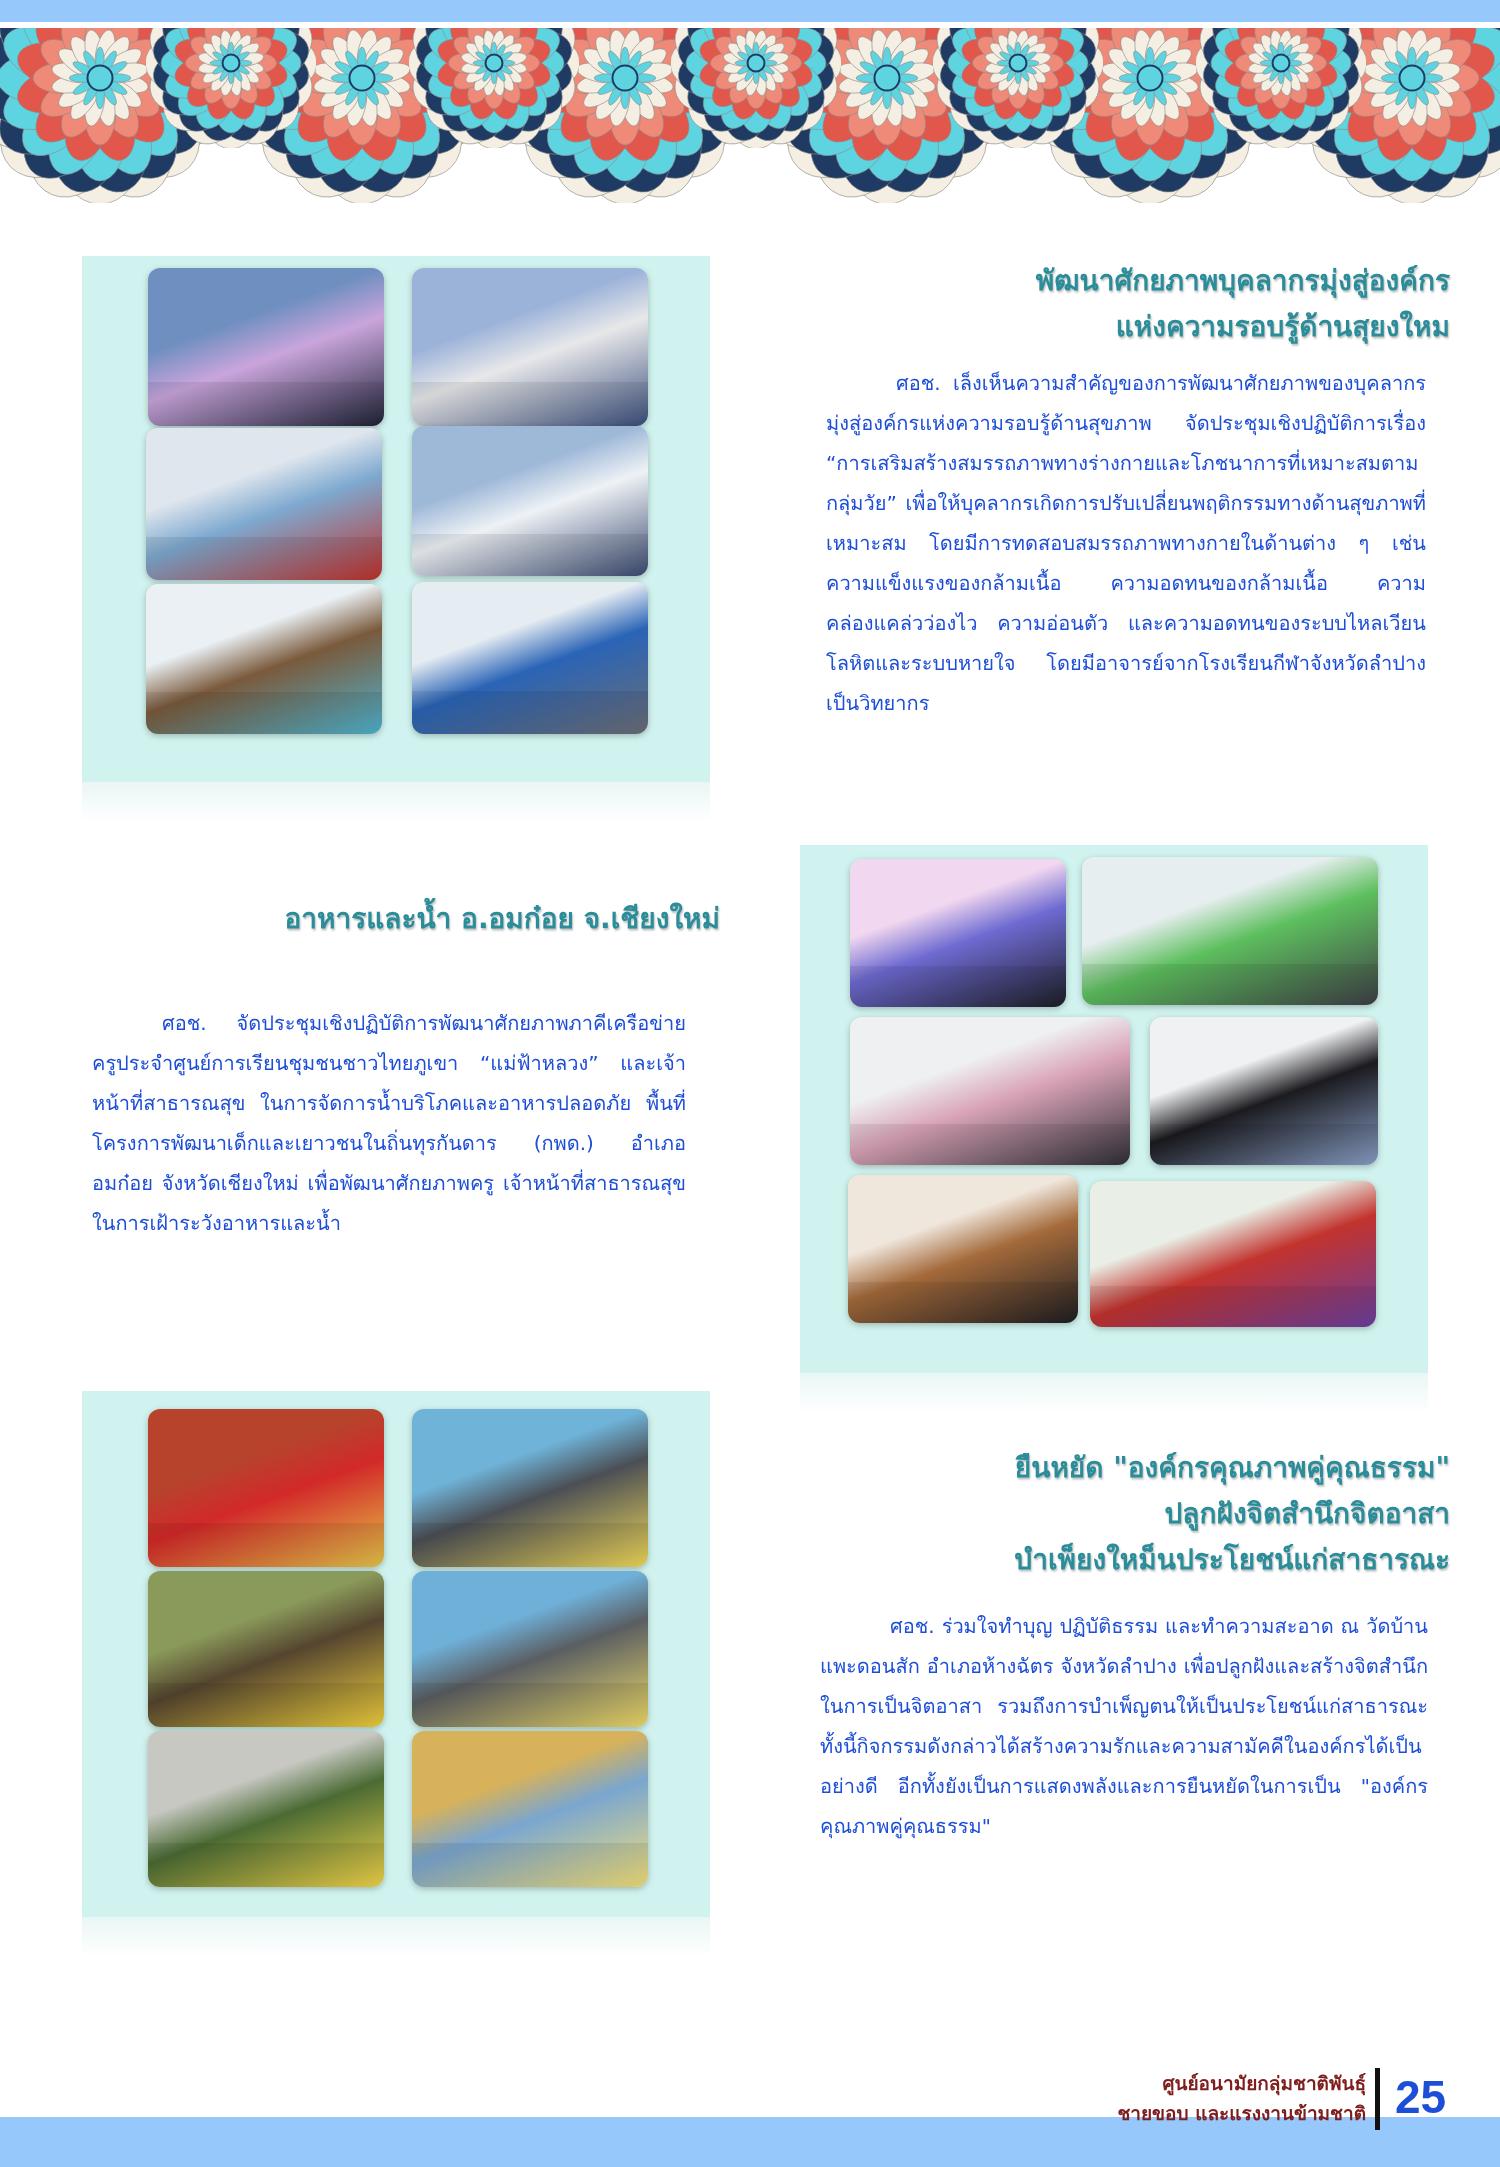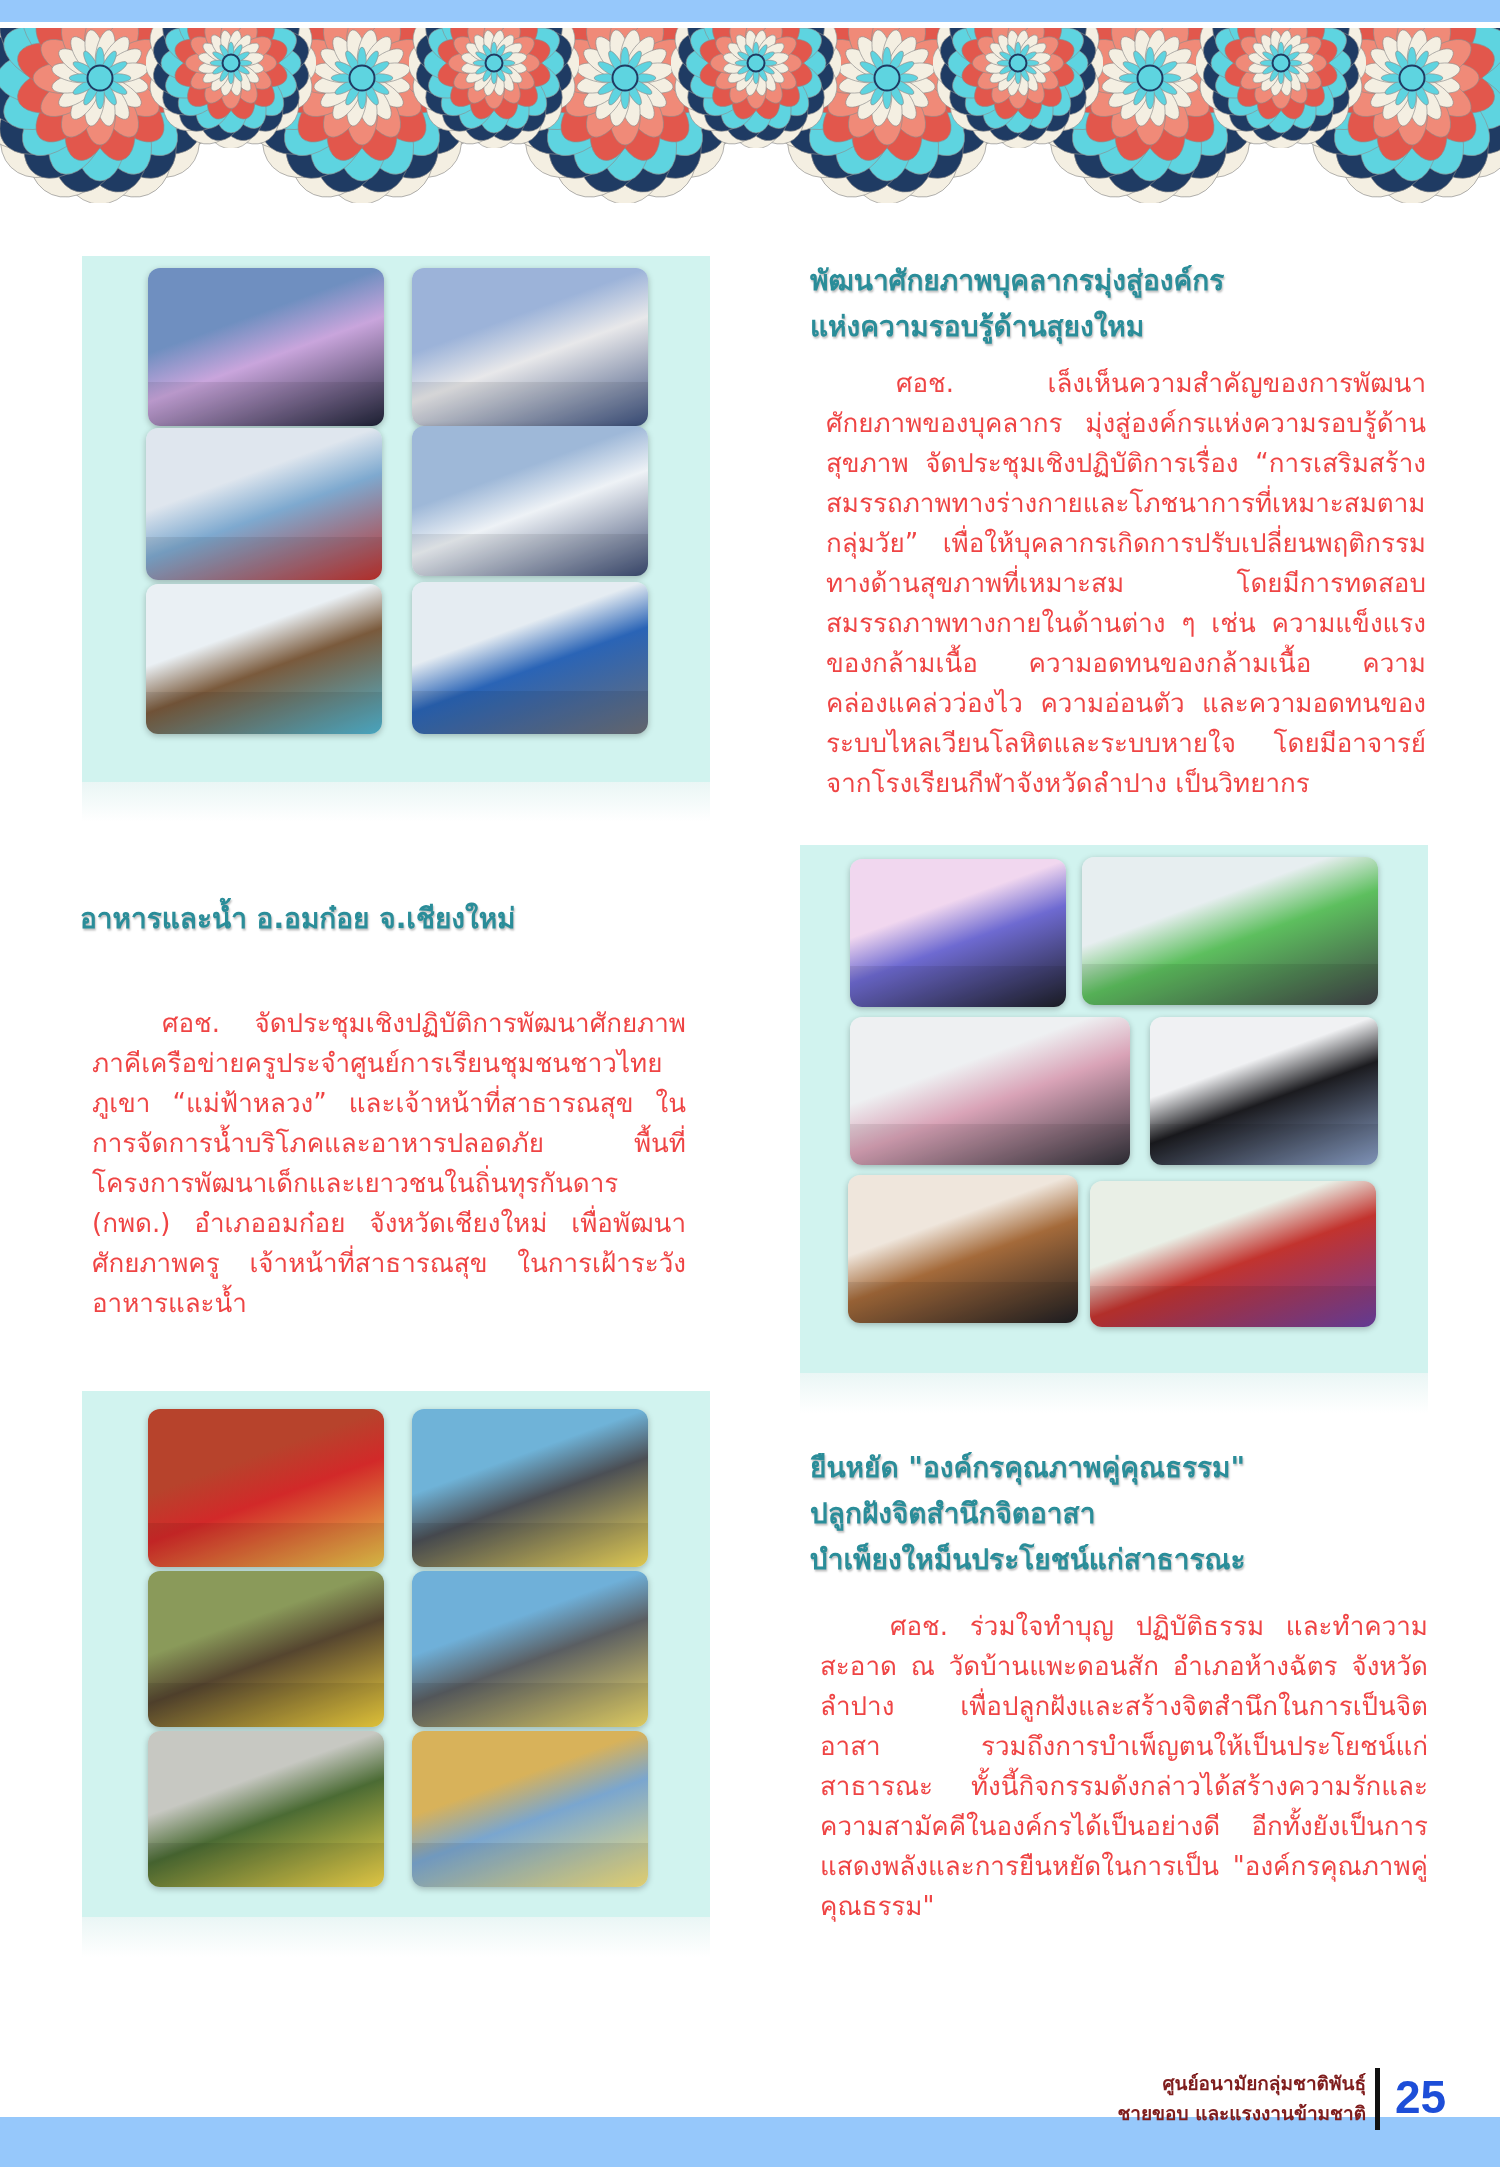--- a/index.html
+++ b/index.html
@@ -11,23 +11,23 @@
   .mandala { position: absolute; top: -75px; width: 250px; height: 250px; }
   .mandala.small { top: -50px; width: 170px; height: 170px; }
 
   .photo-panel { position: absolute; background: #d1f3ef; }
   .photo-panel .reflect { position: absolute; left: 0; bottom: -40px; width: 100%; height: 40px;
       background: linear-gradient(#eaf6f5, rgba(255,255,255,0)); }
   .photo { position: absolute; border-radius: 12px; overflow: hidden;
       box-shadow: 0 2px 6px rgba(0,0,0,0.25); }
   .photo .cap { position: absolute; left: 0; right: 0; bottom: 0; height: 28%; background: rgba(0,0,0,0.08); }
 
-  .sec-title { position: absolute; text-align: left; color: #2a8d99; font-weight: bold;
+  .sec-title { position: absolute; text-align: right; color: #2a8d99; font-weight: bold;
       font-size: 28px; line-height: 46px; text-shadow: 1px 2px 2px rgba(0,0,0,0.25); }
-  .sec-body { position: absolute; font-size: 26px; line-height: 40px; color: #ef4444; text-align: justify; }
+  .sec-body { position: absolute; font-size: 20px; line-height: 40px; color: #1d4ed8; text-align: justify; }
   .sec-body .indent { display: inline-block; width: 70px; }
 
   .footer-band { position: absolute; left: 0; top: 2117px; width: 1500px; height: 50px; background: #96c8fb; }
   .footer-org { position: absolute; right: 134px; top: 2068px; text-align: right; font-weight: bold; font-size: 19px; line-height: 30px; color: #7f1d1d; }
   .footer-divider { position: absolute; left: 1375px; top: 2068px; width: 5px; height: 62px; background: #111; }
   .page-number { position: absolute; left: 1395px; top: 2070px; font-family: "Liberation Sans", sans-serif; font-weight: bold; font-size: 46px; color: #1d4ed8; }
 </style>
 </head>
 <body>
 

